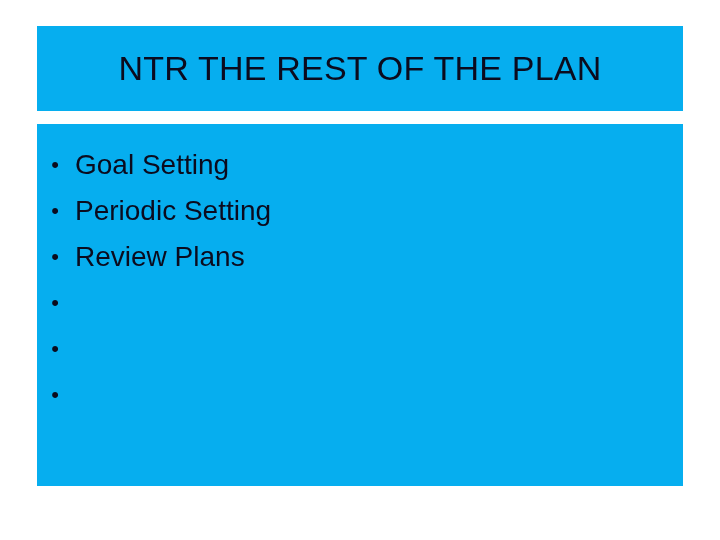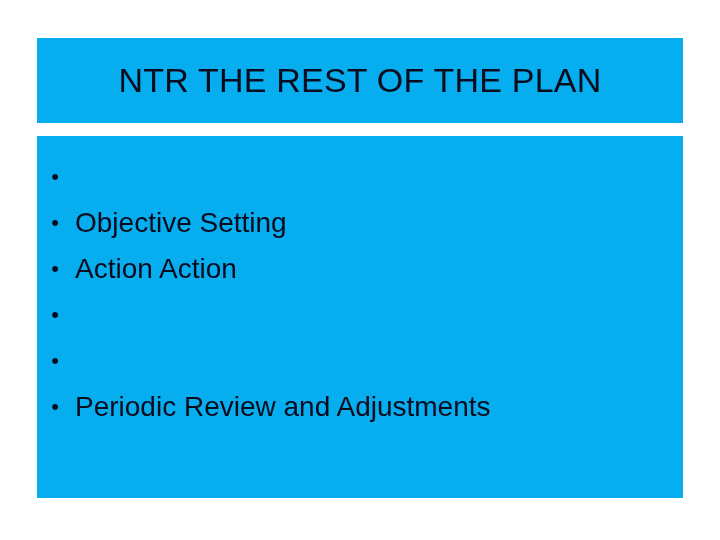--- a/index.html
+++ b/index.html
@@ -11,21 +11,21 @@
     height: 540px;
     background: #ffffff;
     font-family: "Liberation Sans", sans-serif;
     overflow: hidden;
     position: relative;
   }
 
   .slide {
     position: absolute;
     left: 0;
-    top: 16px;
+    top: 4px;
     width: 720px;
     height: 384px;
     background: #ffffff;
   }
 
   
   .title-band {
     position: absolute;
     left: 37px;
     top: 22px;
@@ -103,41 +103,41 @@
 
   <div class="title-band">
     <div class="slide-title" style="color: rgb(11, 11, 30);">NTR THE REST OF THE PLAN</div>
   </div>
 
   <div class="body-band">
     <ul class="bullet-list">
 
       <li class="bullet-item" style="color: rgb(11, 11, 30);">
         <span class="bullet-marker" style="color: rgb(11, 11, 30);">•</span>
+        <span class="bullet-text">Goal Setting</span>
       </li>
 
       <li class="bullet-item" style="color: rgb(11, 11, 30);">
         <span class="bullet-marker" style="color: rgb(11, 11, 30);">•</span>
-        <span class="bullet-text">Objective Setting</span>
+        <span class="bullet-text">Periodic Setting</span>
       </li>
 
       <li class="bullet-item" style="color: rgb(11, 11, 30);">
         <span class="bullet-marker" style="color: rgb(11, 11, 30);">•</span>
-        <span class="bullet-text">Action Action</span>
+        <span class="bullet-text">Review Plans</span>
       </li>
 
       <li class="bullet-item" style="color: rgb(11, 11, 30);">
         <span class="bullet-marker" style="color: rgb(11, 11, 30);">•</span>
       </li>
 
       <li class="bullet-item" style="color: rgb(11, 11, 30);">
         <span class="bullet-marker" style="color: rgb(11, 11, 30);">•</span>
       </li>
 
       <li class="bullet-item" style="color: rgb(11, 11, 30);">
         <span class="bullet-marker" style="color: rgb(11, 11, 30);">•</span>
-        <span class="bullet-text">Periodic Review and Adjustments</span>
       </li>
 
     </ul>
   </div>
 
 </div>
 
 </body></html>

